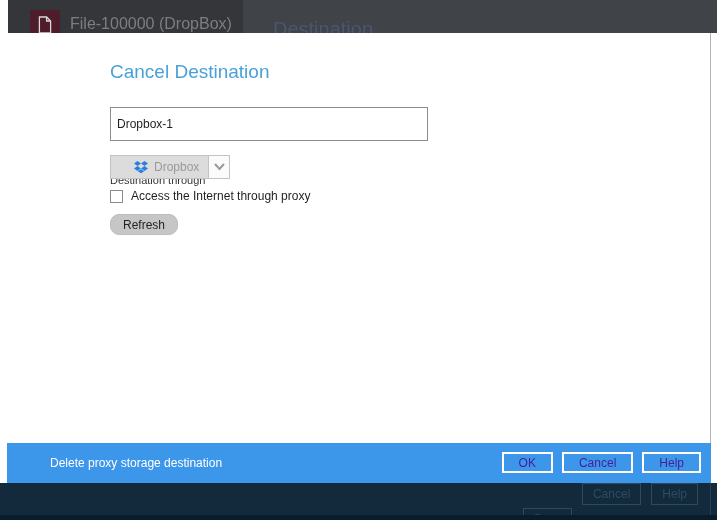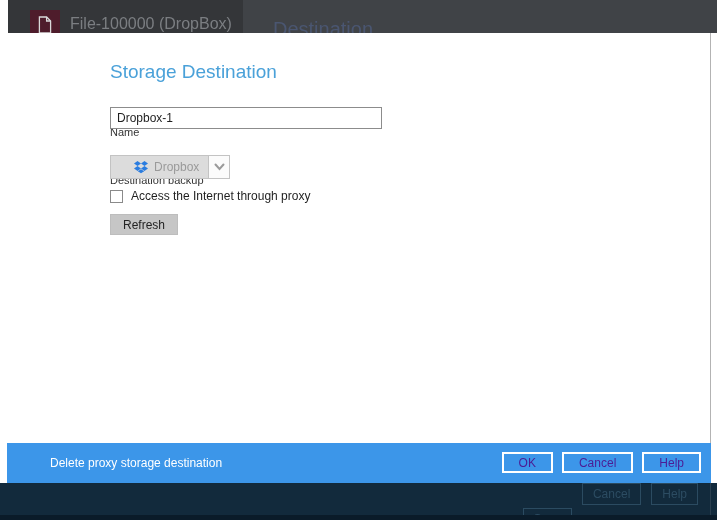--- a/index.html
+++ b/index.html
@@ -14,37 +14,37 @@
   .hdr-icon { position:absolute; left:22px; top:10px; width:30px; height:30px; background:#4e1c2b; }
   .hdr-icon svg { position:absolute; left:7px; top:5px; }
   .hdr-title { position:absolute; left:62px; top:15px; font-size:16px; color:#7b7e82; white-space:nowrap; }
   .hdr-nav { position:absolute; left:265px; top:18px; font-size:20px; color:#4a5671; white-space:nowrap; }
   
   .dlg-right-border { position:absolute; left:710px; top:33px; width:1px; height:450px; background:#b3b3b3; }
   .dlg-title { position:absolute; left:110px; top:61px; font-size:19px; color:#4aa1d9; }
   .fld-label { position:absolute; left:110px; font-size:11px; color:#333;margin-top:33px; }
   .lbl-name { top:93px; }
   .name-input {
-    position:absolute; left:110px; top:107px; width:272px; height:22px;
+    position:absolute; left:110px; top:107px; width:318px; height:22px;
     border:1px solid #8c8c8c; background:#fff; color:#1f1f1f; font-size:12px;
-    padding:4px 6px; font-family:inherit; outline:none;
+    padding:16px 6px; font-family:inherit; outline:none;
   }
   .lbl-storage { top:141px; }
   .dropdown { position:absolute; left:110px; top:155px; height:24px; display:flex; border:1px solid #c3c3c3; }
   .dd-main { background:#dcdcdc; display:flex; align-items:center; gap:6px; padding:0 9px 0 23px; }
   .dd-label { font-size:12px; color:#9a9a9a; }
   .dd-arrow { width:21px; background:#fbfbfb; border-left:1px solid #c3c3c3; display:flex; align-items:center; justify-content:center; }
   .cb-row { position:absolute; left:110px; top:189px; display:flex; align-items:center; gap:8px; }
   .cb { width:13px; height:13px; border:1px solid #8a8a8a; background:#fff; }
   .cb-label { font-size:12px; color:#1f1f1f; }
   .gray-btn {
     position:absolute; left:110px; height:21px; background:#c6c6c6; border:1px solid #bdbdbd;
     color:#242424; font-size:12px; font-family:inherit; padding:0 12px; cursor:pointer; white-space:nowrap;
   }
-  .btn-refresh { top:214px; }
+  .btn-refresh { top:214px;border-radius:9px; }
   .btn-convert { top:245px; }
   
   .dlg-footer { position:absolute; left:7px; top:443px; width:704px; height:40px; background:#3c96e9; }
   .footer-link { position:absolute; left:43px; top:13px; font-size:12px; color:#ffffff; cursor:pointer; white-space:nowrap; }
   .footer-btns { position:absolute; right:10px; top:9px; display:flex; gap:9px; }
   .fbtn {
     height:21px; border:2px solid #ffffff; background:transparent; color:#4c1d95;
     font-size:12px; font-family:inherit; padding:0 15px; cursor:pointer;
   }
   .fbtn-ok { min-width:33px; }
@@ -76,26 +76,26 @@
         <path d="M3 2 h9 l5 5 v15 h-14 z" fill="none" stroke="#d9d9da" stroke-width="1.6"></path>
         <path d="M12 2 v5 h5" fill="none" stroke="#d9d9da" stroke-width="1.6"></path>
       </svg>
     </div>
     <div class="hdr-title">File-100000 (DropBox)</div>
     <div class="hdr-nav">Destination</div>
   </div>
 
   <div class="dlg-right-border"></div>
 
-  <div class="dlg-title">Storage Destination</div>
+  <div class="dlg-title">Cancel Destination</div>
 
   <div class="fld-label lbl-name">Name</div>
   <input class="name-input" type="text" value="Dropbox-1" style="">
 
-  <div class="fld-label lbl-storage">Destination backup</div>
+  <div class="fld-label lbl-storage">Destination through</div>
   <div class="dropdown">
     <div class="dd-main">
       <svg width="14" height="13" viewBox="0 0 24 22">
         <g fill="#2b7de0">
           <polygon points="6,0 0,4.2 6,8.4 12,4.2"></polygon>
           <polygon points="18,0 12,4.2 18,8.4 24,4.2"></polygon>
           <polygon points="6,8.4 0,12.6 6,16.8 12,12.6"></polygon>
           <polygon points="18,8.4 12,12.6 18,16.8 24,12.6"></polygon>
           <polygon points="12,13.8 6.5,17.4 12,21 17.5,17.4"></polygon>
         </g>

